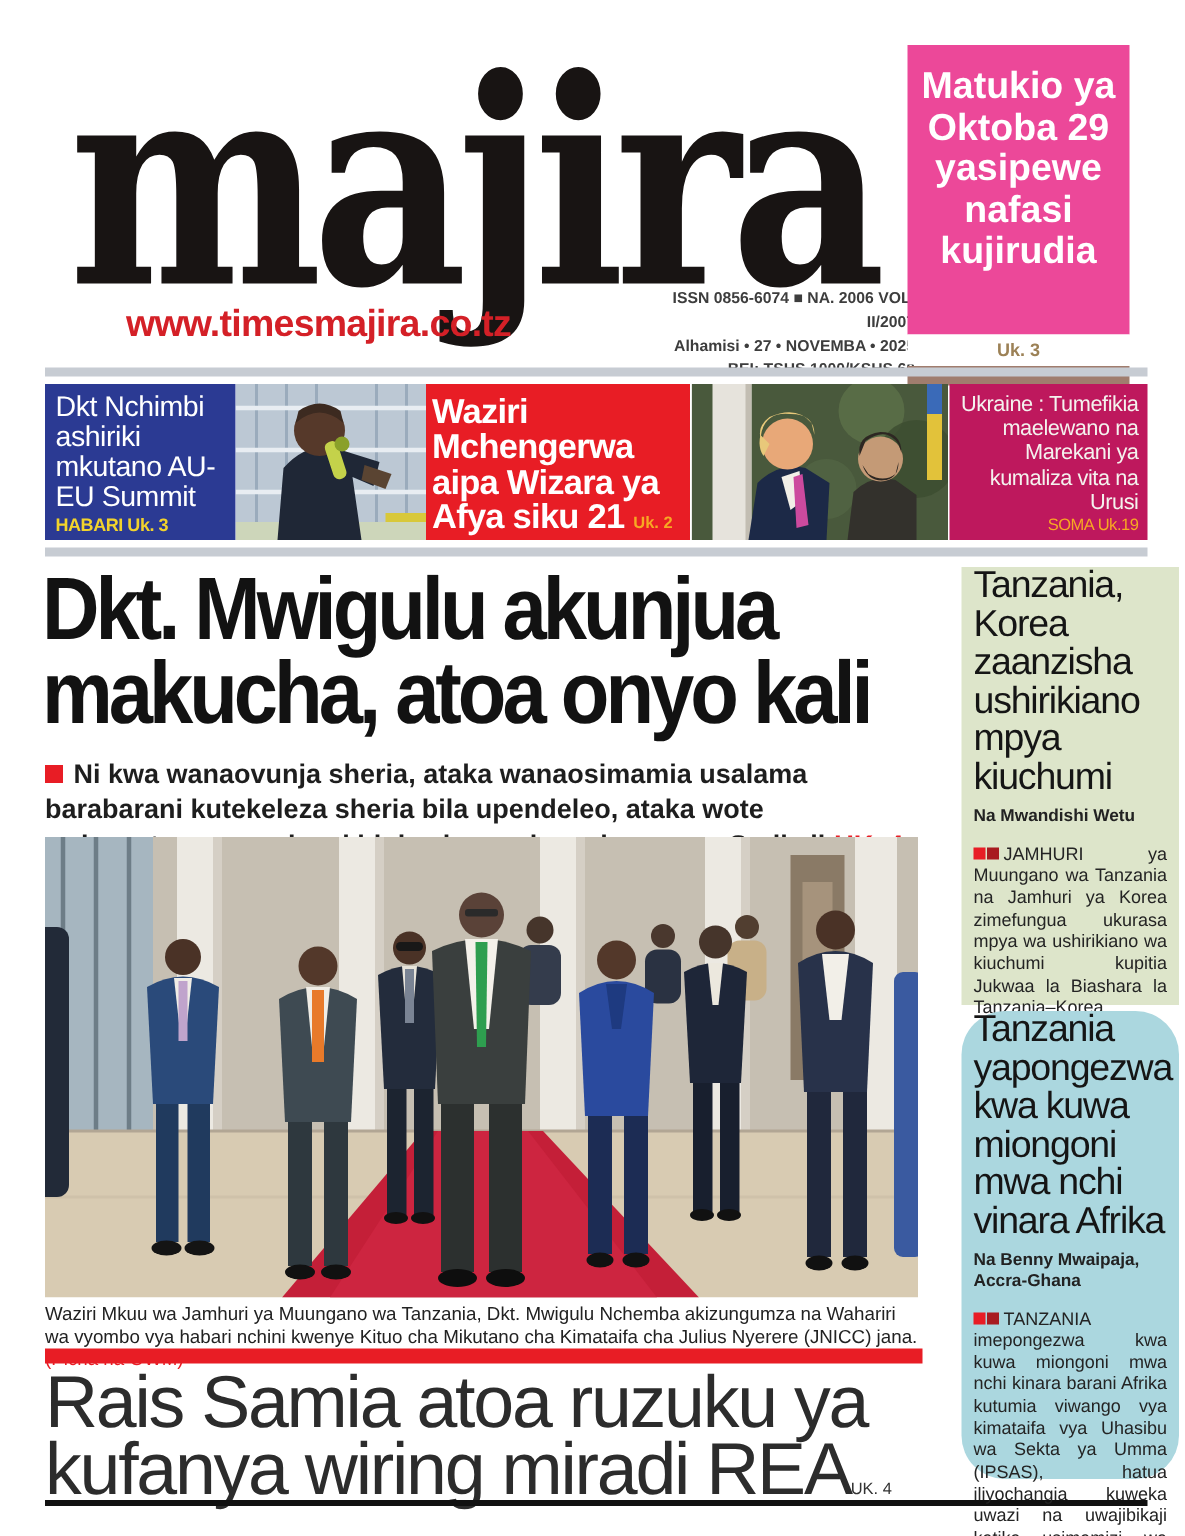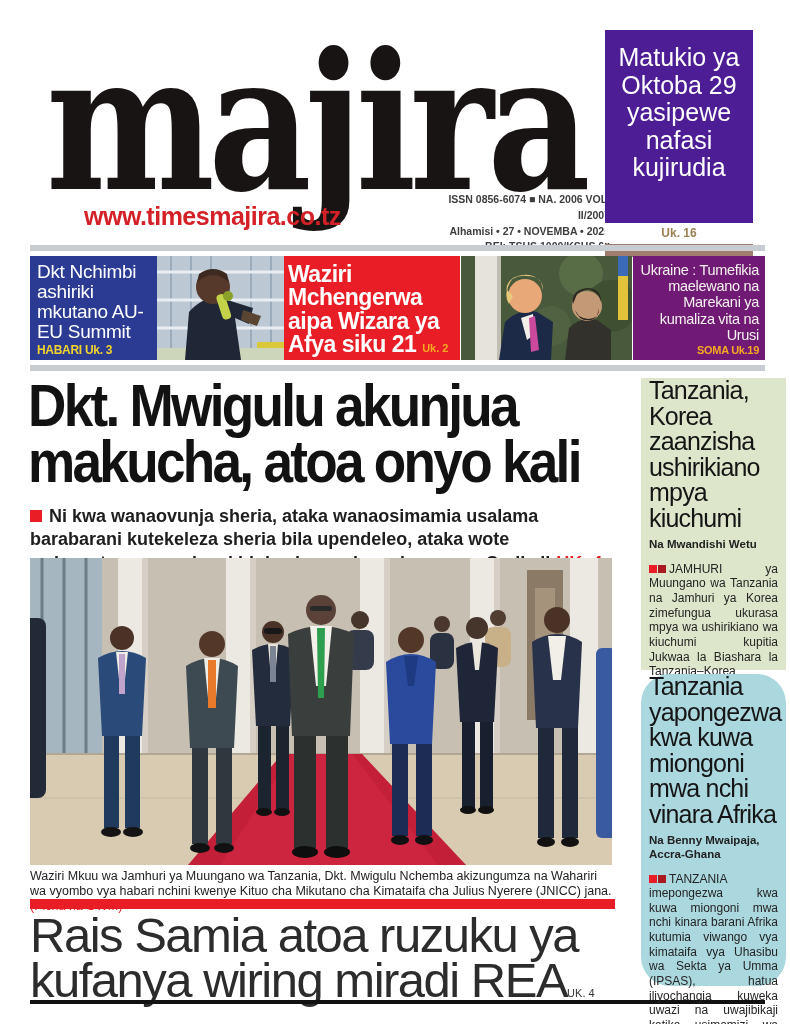--- a/index.html
+++ b/index.html
@@ -28,22 +28,22 @@
     letter-spacing:-0.5px;
   }
   .issue-info {
     position:absolute; left:430px; top:192px; width:180px;
     text-align:right; font-size:10.5px; color:#3d3d3d; line-height:1.5;
     font-weight:bold;
   }
   
   .promo { position:absolute; left:605px; top:30px; width:148px; }
   .promo-main {
-    background:#4c1d95; color:#ffffff; text-align:center;
-    font-size:25px; font-weight:normal; line-height:1.1;
+    background:#ec4899; color:#ffffff; text-align:center;
+    font-size:25px; font-weight:bold; line-height:1.1;
     padding:14px 6px 16px 6px; min-height:193px;
   }
   .promo-ref {
     background:#ffffff; color:#9c8156; text-align:center;
     font-size:12px; font-weight:bold; padding:3px 0;
   }
   .promo-foot { background:#a07d6e; height:13px; margin-top:1px; }
   
   .graybar { position:absolute; left:30px; width:735px; height:6px; background:#c7ccd3; }
   .graybar.g1 { top:245px; }
@@ -58,24 +58,24 @@
   .tz-blue .ref { display:block; margin-top:2px; color:#f2d32c; font-size:12px; font-weight:bold; }
   .tz-photo1 { left:127px; width:127px; }
   .tz-red {
     left:254px; width:176px; background:#e81d25; color:#fff; text-align:left;
     font-size:23px; font-weight:bold; line-height:1.02; padding:7px 4px;
     letter-spacing:-0.5px;
   }
   .tz-red .ref { color:#f7a823; font-size:11px; font-weight:bold; letter-spacing:0; }
   .tz-photo2 { left:431px; width:171px; }
   .tz-black {
-    left:603px; width:132px; background:#701a75; color:#f4f2ee; text-align:right;
+    left:603px; width:132px; background:#be185d; color:#f4f2ee; text-align:right;
     font-size:14.5px; line-height:1.12; padding:6px 6px 2px 4px; letter-spacing:-0.3px;
   }
-  .tz-black .ref { display:block; margin-top:1px; color:#f7a823; font-size:11px; font-weight:bold; }
+  .tz-black .ref { display:block; margin-top:1px; color:#f7a823; font-size:11px; font-weight:normal; }
   
   .lead-headline {
     position:absolute; left:28px; top:378px; width:590px;
     font-size:59px; font-weight:800; color:#121212; line-height:0.95;
     letter-spacing:-3px; white-space:nowrap;
   }
   .lead-headline .hl-line { display:block; transform:scaleX(0.9); transform-origin:left; }
   .standfirst {
     position:absolute; left:30px; top:505px; width:584px;
     font-size:18px; line-height:1.3; color:#1e1e1e; font-weight:bold;
@@ -123,21 +123,21 @@
   <div class="logo">majira</div>
   <div class="website">www.timesmajira.co.tz</div>
   <div class="issue-info">
     <div>ISSN 0856-6074 ■ NA. 2006 VOL. II/2007</div>
     <div>Alhamisi • 27 • NOVEMBA • 2025</div>
     <div>BEI: TSHS 1000/KSHS 60</div>
   </div>
 
   <div class="promo">
     <div class="promo-main">Matukio ya Oktoba 29 yasipewe nafasi kujirudia</div>
-    <div class="promo-ref">Uk. 16</div>
+    <div class="promo-ref">Uk. 3</div>
     <div class="promo-foot"></div>
   </div>
 
   <div class="graybar g1"></div>
 
   <div class="teaser-row">
 
     <div class="tz tz-blue">
       <span>Dkt Nchimbi ashiriki mkutano AU- EU Summit</span>
       <span class="ref">HABARI Uk.  3</span>

